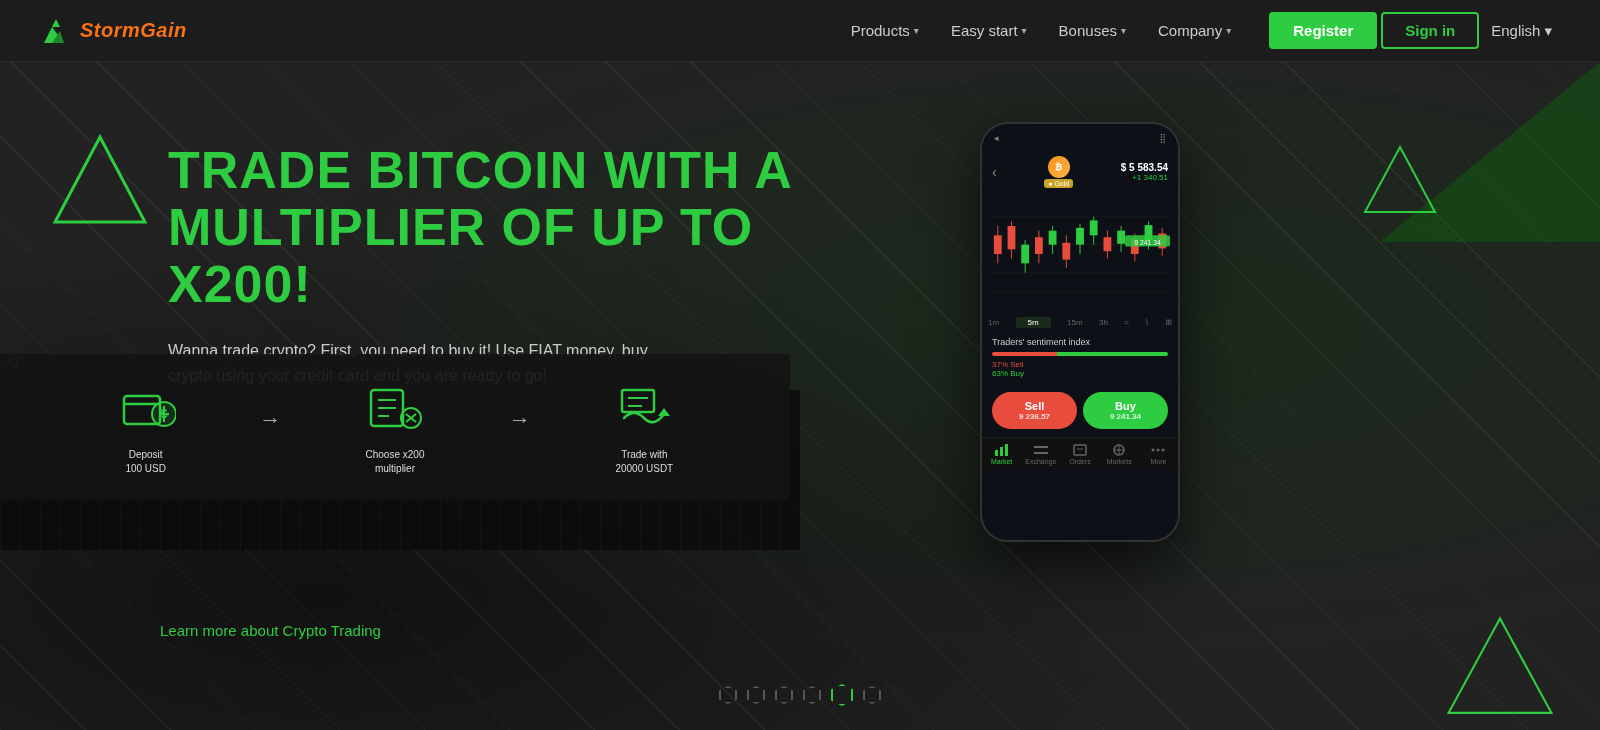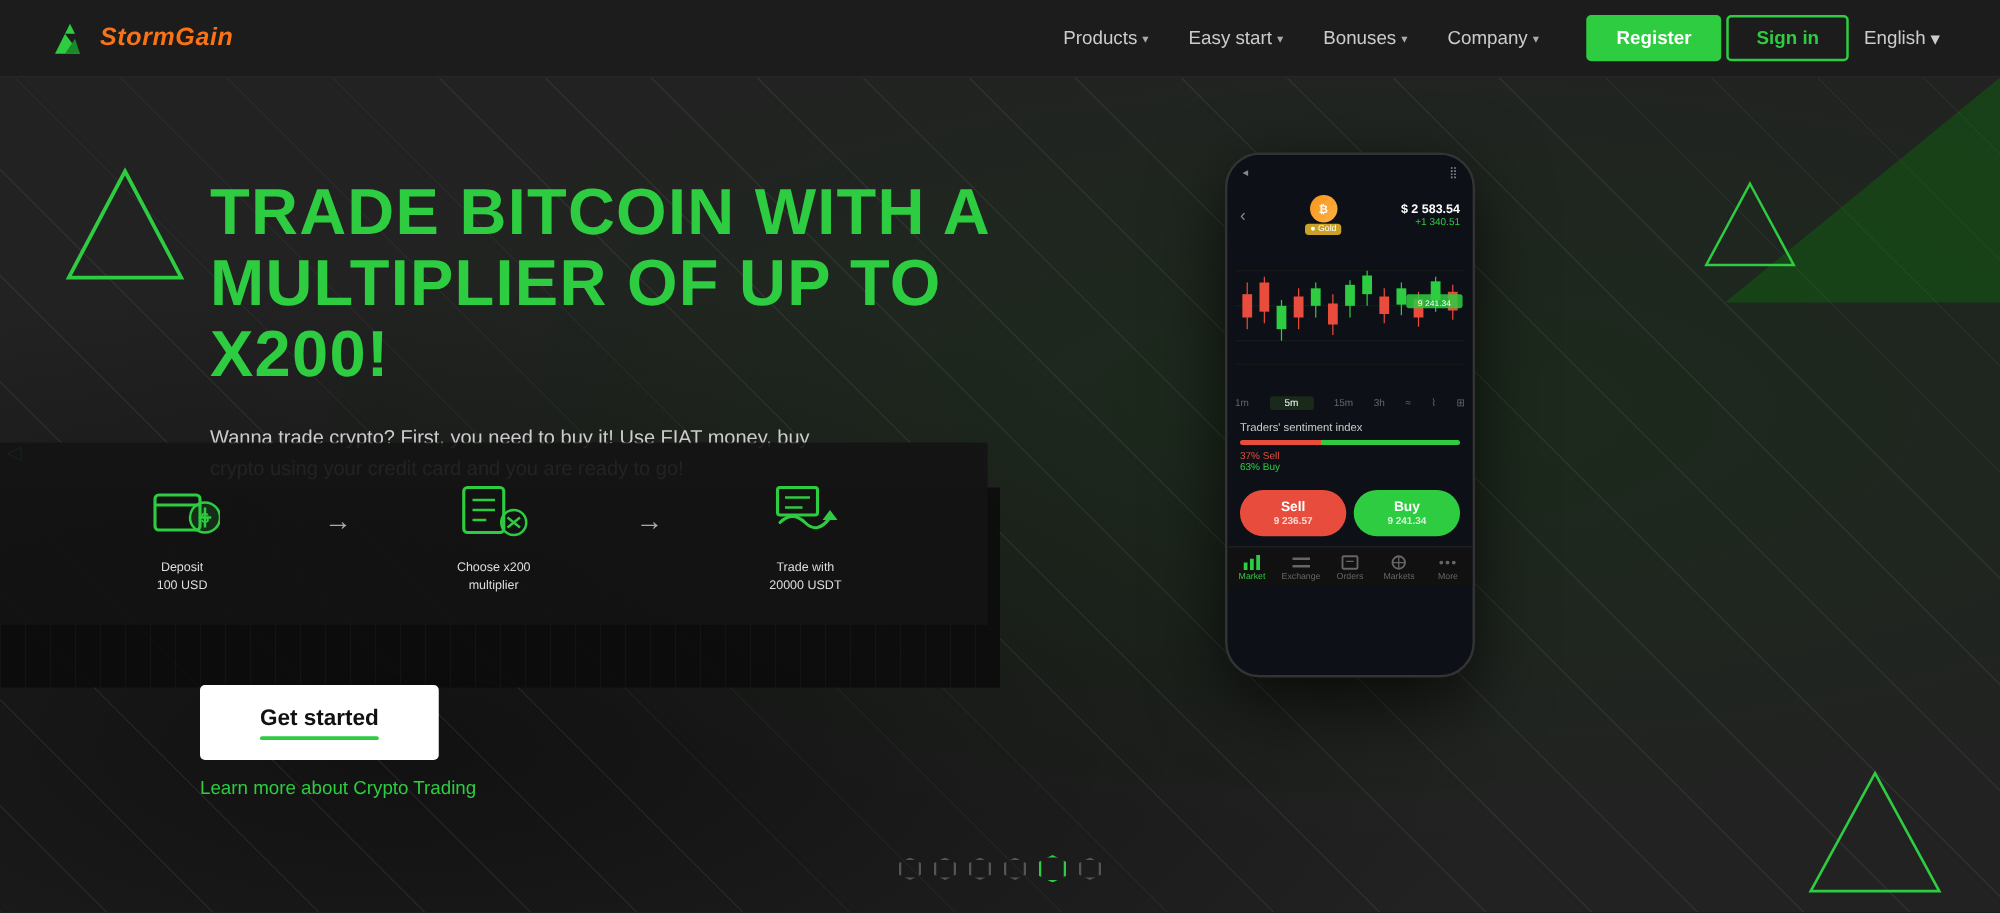--- a/index.html
+++ b/index.html
@@ -623,39 +623,38 @@
           <line x1="14" y1="28" x2="28" y2="28" stroke="#2ecc40" stroke-width="2"></line>
           <path d="M10 40 Q20 30 30 40 Q40 50 50 36" stroke="#2ecc40" stroke-width="2.5" fill="none" stroke-linecap="round"></path>
           <polygon points="50,30 56,38 44,38" fill="#2ecc40"></polygon>
         </svg>
       </div>
       <div class="step-label">Trade with<br>20000 USDT</div>
     </div>
   </div>
 
   <div class="hero-cta">
-    <button class="btn-get-started">Get started</button>
     <a class="learn-more-link">Learn more about Crypto Trading</a>
   </div>
 
   <div class="phone-mockup">
 
     <div class="phone-status-bar">
       <span>◂</span>
       <span>⣿</span>
     </div>
 
     <div class="phone-header">
       <span class="phone-back">‹</span>
       <div class="phone-coin">
         <div class="phone-coin-icon">₿</div>
         <div class="phone-coin-badge">● Gold</div>
       </div>
       <div class="phone-price-header">
-        <div class="phone-price-val">$ 2 583.54</div>
+        <div class="phone-price-val">$ 5 583.54</div>
         <div class="phone-price-change">+1 340.51</div>
       </div>
     </div>
 
     <div class="phone-chart">
       <svg class="chart-svg" viewBox="0 0 188 120" preserveAspectRatio="none">
 
         <line x1="0" y1="20" x2="188" y2="20" stroke="#1a2a1a" stroke-width="0.5"></line>
         <line x1="0" y1="50" x2="188" y2="50" stroke="#1a2a1a" stroke-width="0.5"></line>
         <line x1="0" y1="80" x2="188" y2="80" stroke="#1a2a1a" stroke-width="0.5"></line>

